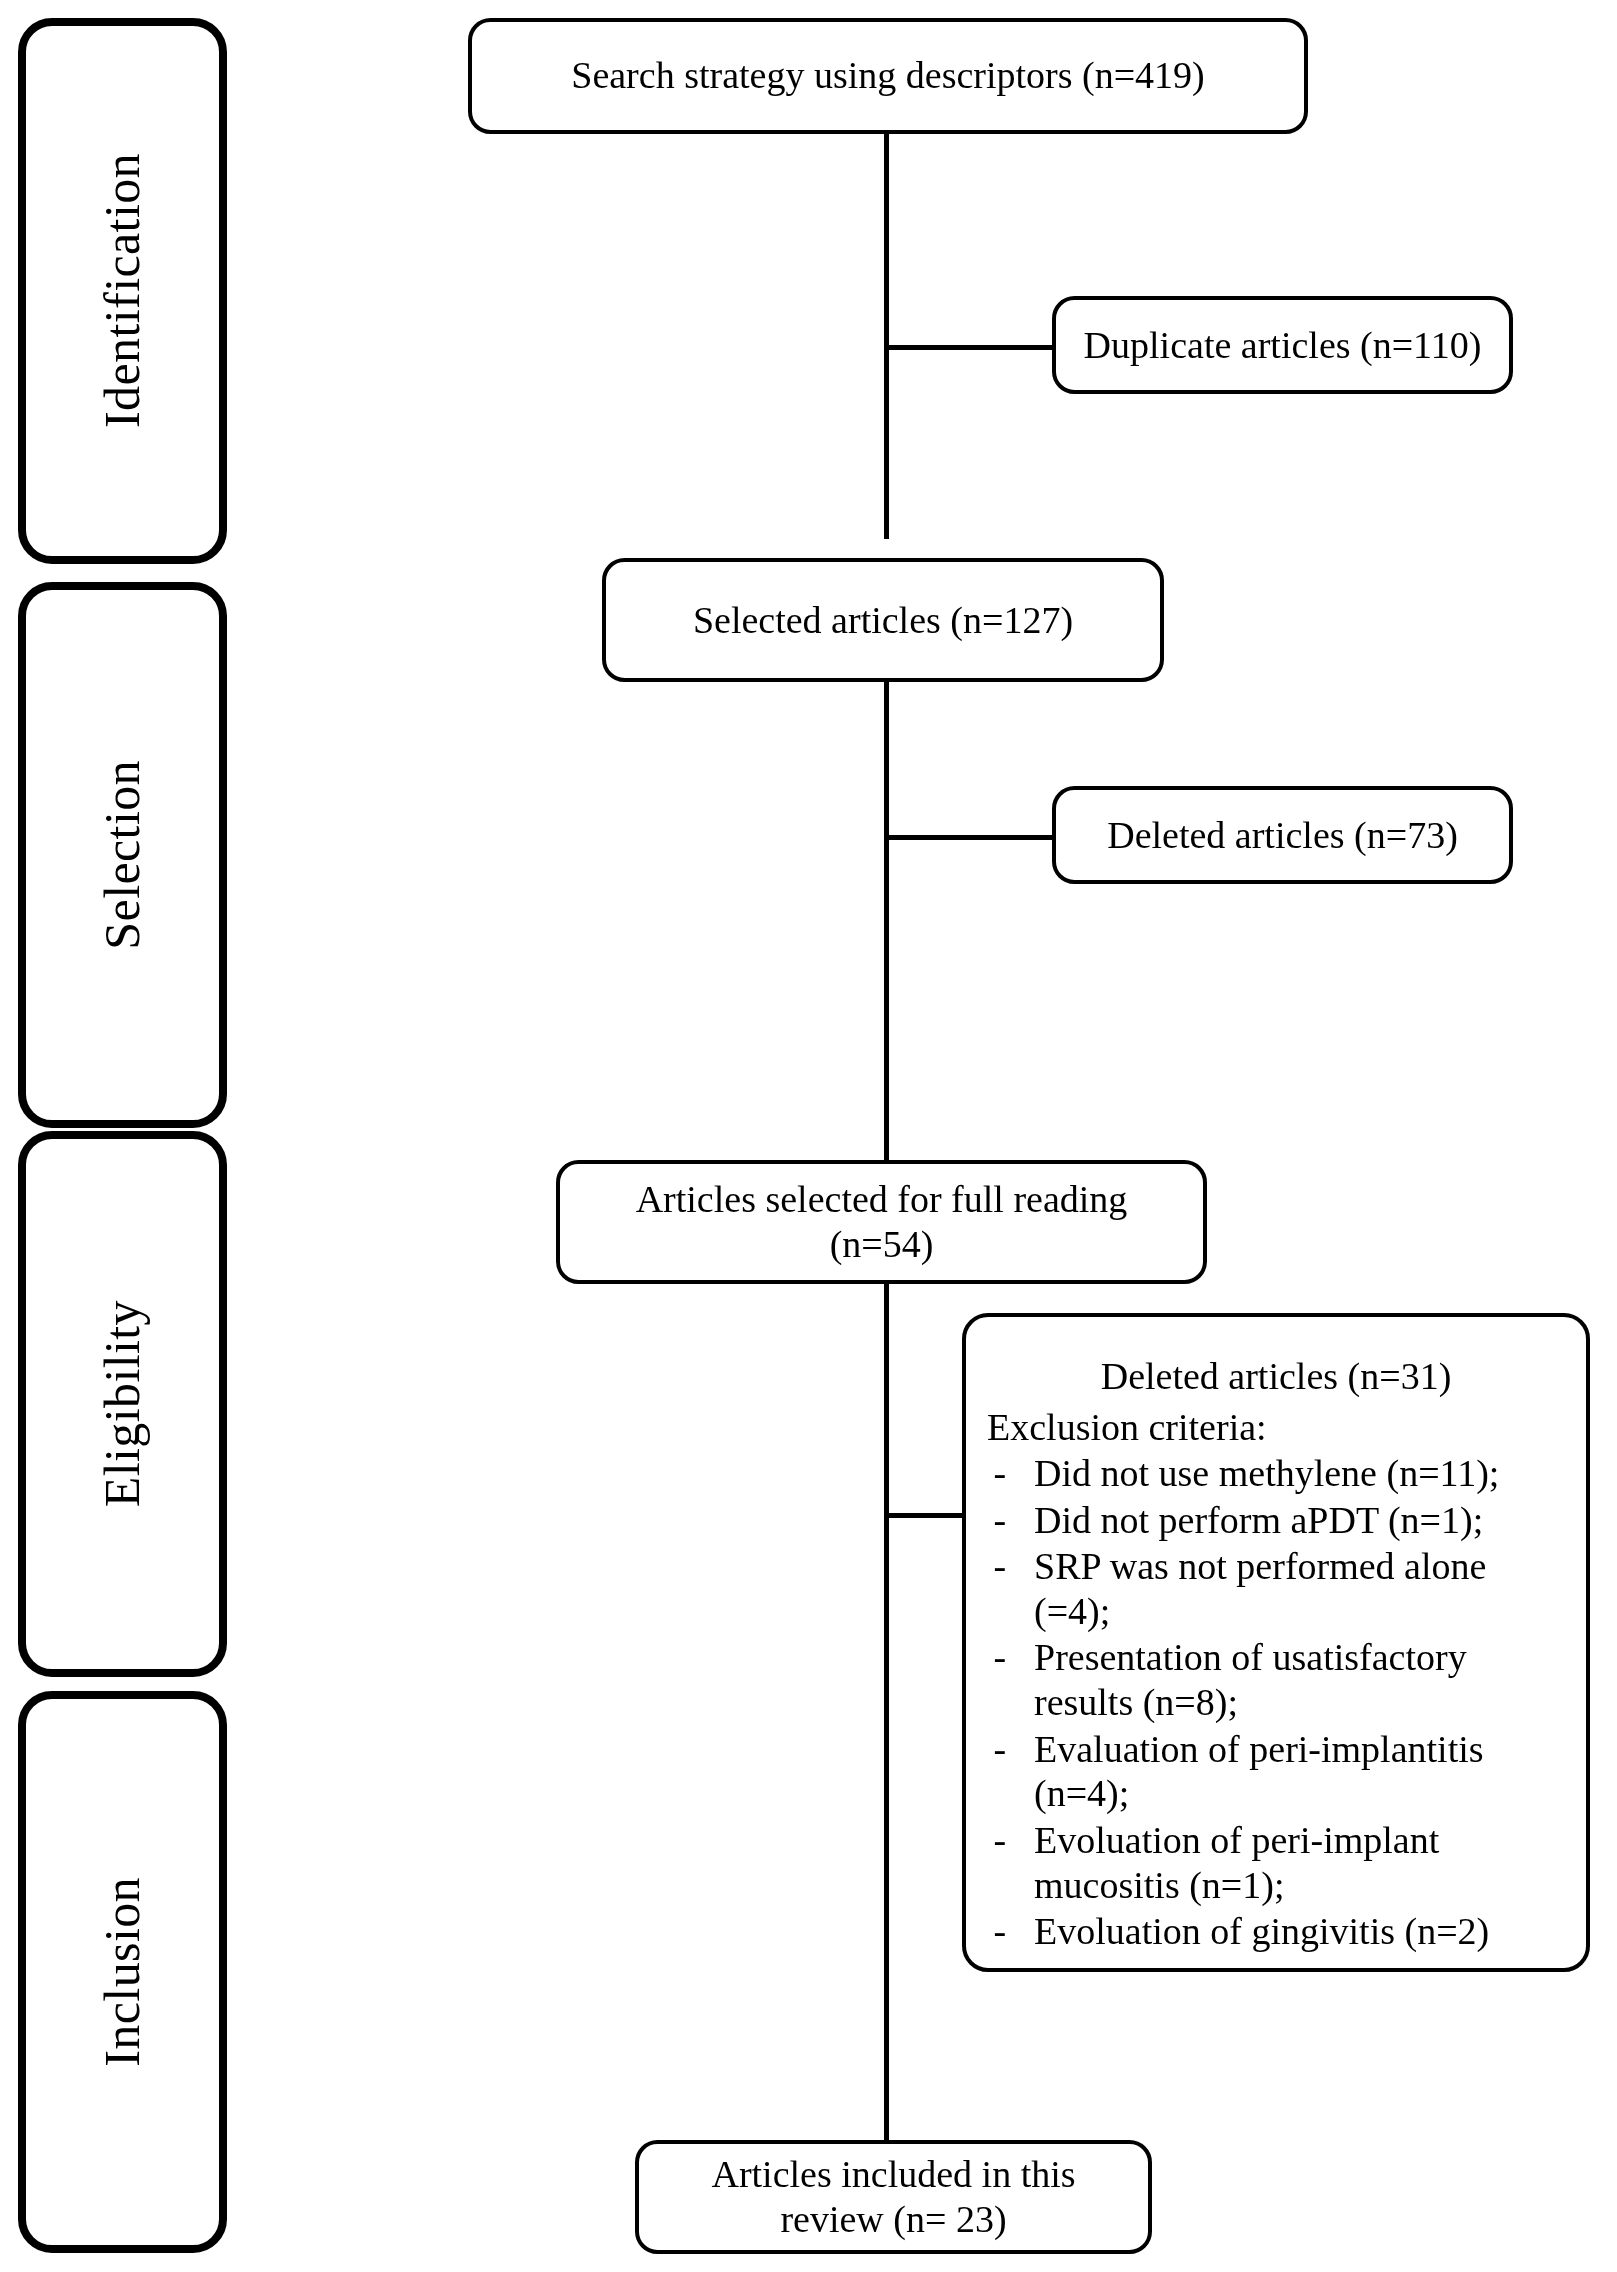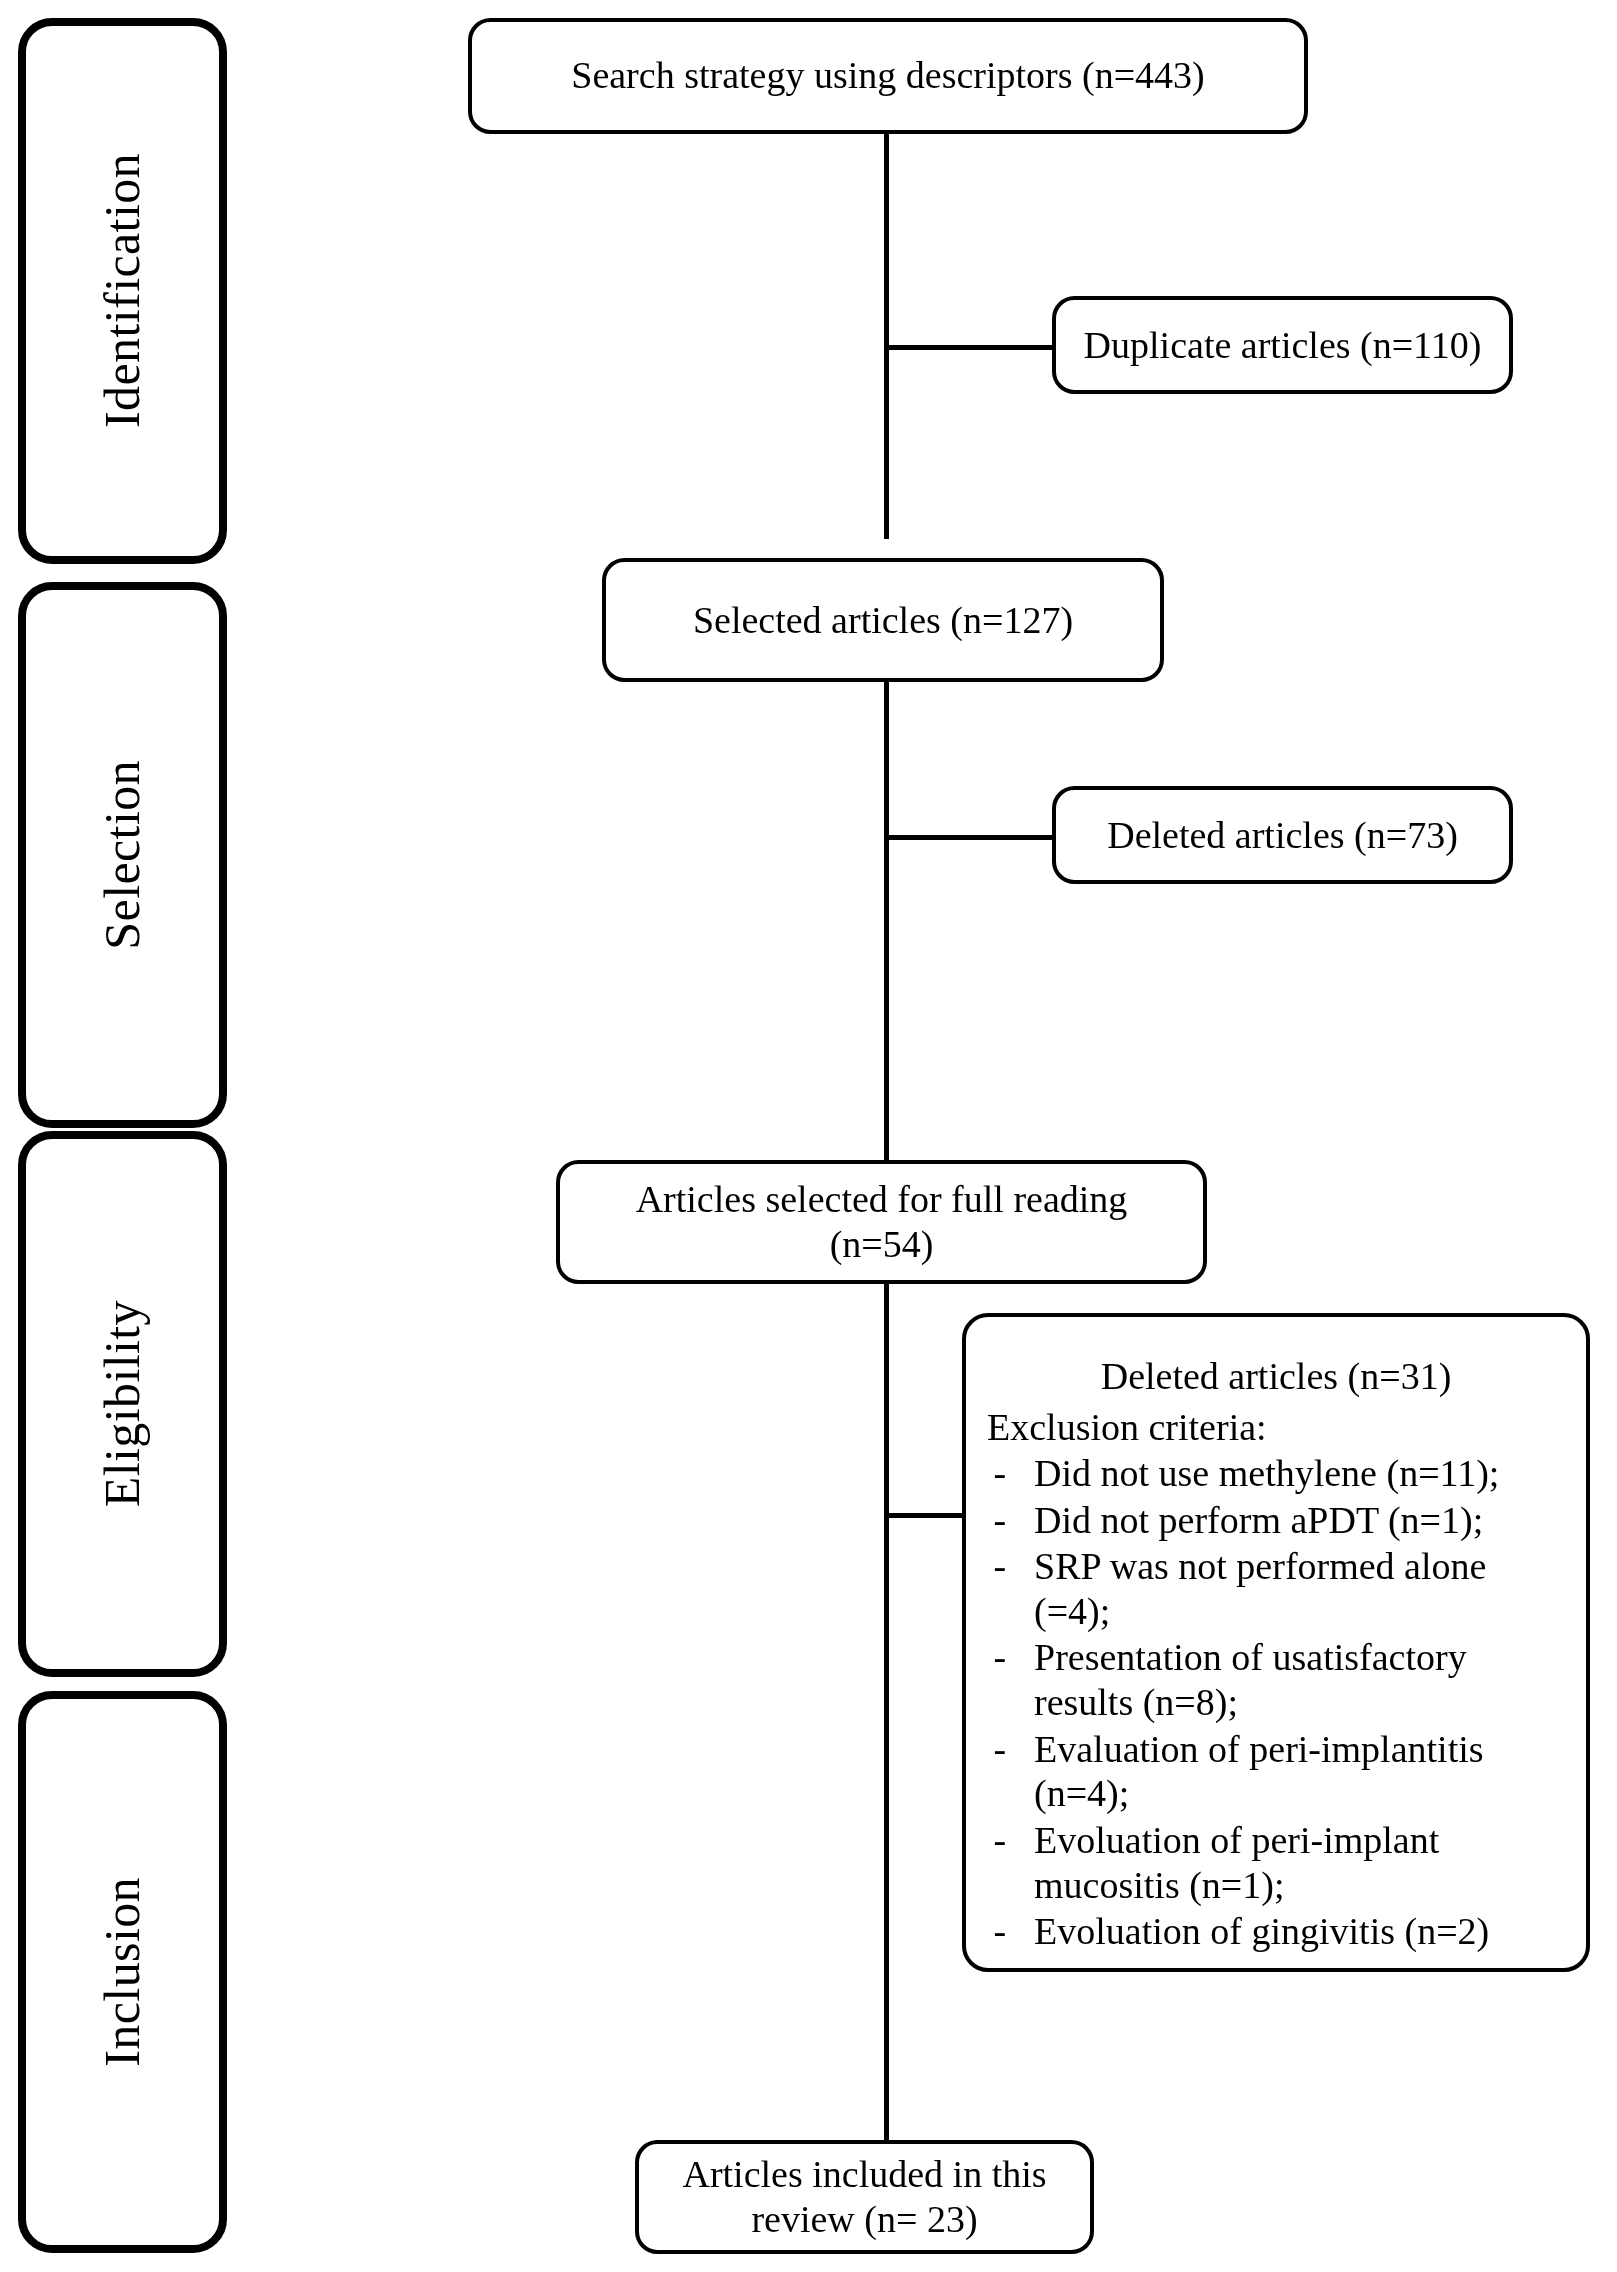--- a/index.html
+++ b/index.html
@@ -145,21 +145,21 @@
 
   <div class="line-v" style="left:884px; top:681px;  height:482px;"></div>
 
   <div class="line-h" style="left:884px; top:835px; width:170px;"></div>
 
   <div class="line-v" style="left:884px; top:1284px; height:860px;"></div>
 
   <div class="line-h" style="left:884px; top:1513px; width:82px;"></div>
 
   <div class="flow-box" id="box-search-strategy" style="left:468px; top:17.7px; width:840px; height:116px;">
-    <div class="flow-text">Search strategy using descriptors (n=443)</div>
+    <div class="flow-text">Search strategy using descriptors (n=419)</div>
   </div>
 
   <div class="flow-box" id="box-duplicates" style="left:1052px; top:296px; width:461px; height:98px;">
     <div class="flow-text">Duplicate articles (n=110)</div>
   </div>
 
   <div class="flow-box" id="box-selected" style="left:602px; top:558px; width:562px; height:124px;">
     <div class="flow-text">Selected articles (n=127)</div>
   </div>
 
@@ -204,21 +204,21 @@
           <span>Evoluation of peri-implant mucositis (n=1);</span>
         </li>
         <li>
           <span class="dash">-</span>
           <span>Evoluation of gingivitis (n=2)</span>
         </li>
       </ul>
     </div>
   </div>
 
-  <div class="flow-box" id="box-included" style="left:635px; top:2140px; width:459px; height:114px;">
+  <div class="flow-box" id="box-included" style="left:635px; top:2140px; width:517px; height:114px;">
     <div class="flow-text">
       <span>Articles included in this</span><br>
       <span>review (n= 23)</span>
     </div>
   </div>
 
 </div>
 
 
 </body></html>

